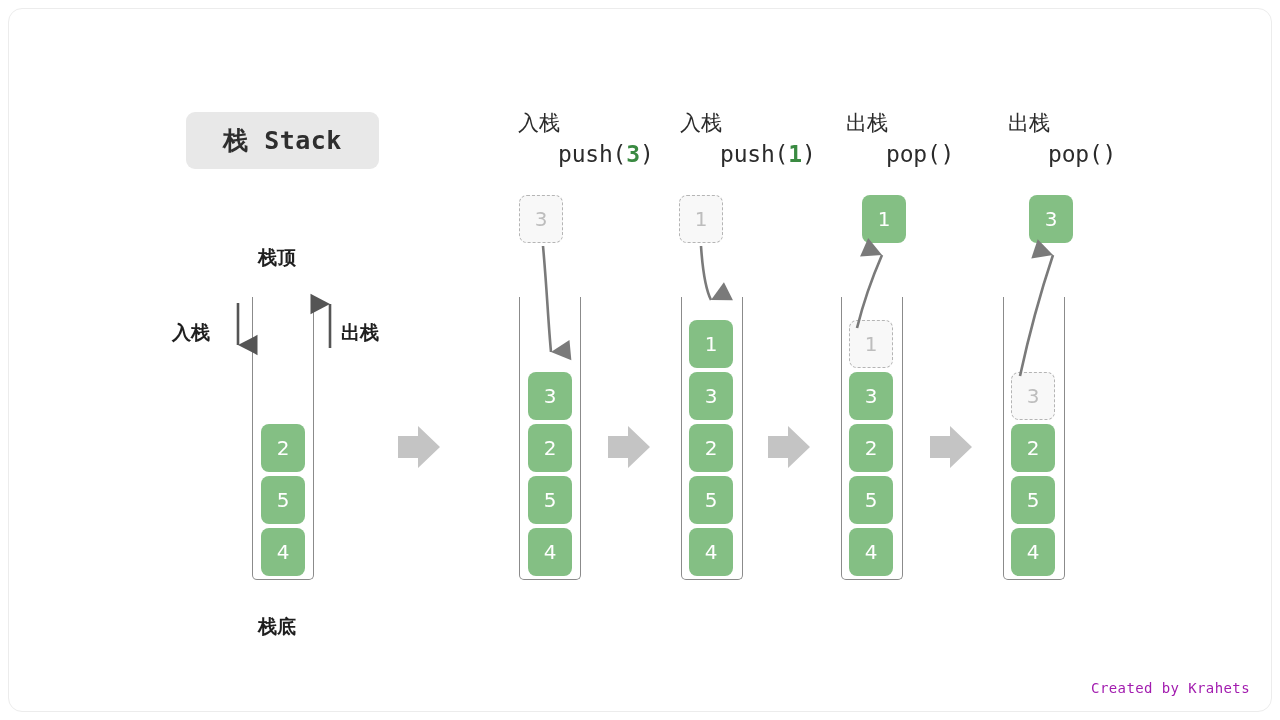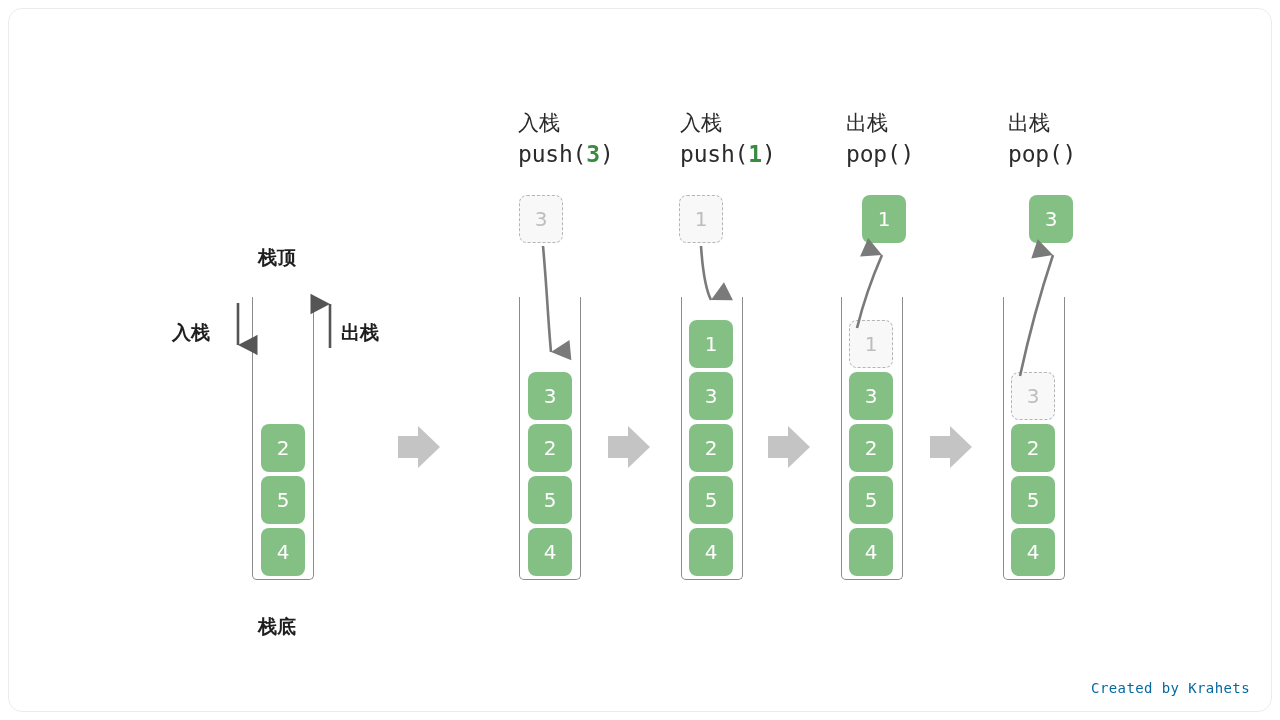--- a/index.html
+++ b/index.html
@@ -71,20 +71,21 @@
     font-family: "DejaVu Sans", "Liberation Sans", sans-serif;
     line-height: 30px;
   }
   .col-head .code {
     display: block;
     font-family: "DejaVu Sans Mono", "Liberation Mono", monospace;
     font-size: 23px;
     line-height: 32px;
     letter-spacing: -0.2px;
     color: #2b2b2b;
+    margin-left: 40px;
   }
   .code .arg {
     color: #3a8a42;
     font-weight: bold;
   }
 
   
   .stack {
     position: absolute;
     box-sizing: border-box;
@@ -118,39 +119,40 @@
     border: 1.6px dashed #b5b5b5;
   }
 
   
   .credit {
     position: absolute;
     right: 30px;
     bottom: 24px;
     font-family: "DejaVu Sans Mono", "Liberation Mono", monospace;
     font-size: 14px;
-    color: #0369a1;
+    color: #a21caf;
     letter-spacing: 0.4px;
   }
 
   svg.overlay {
     position: absolute;
     left: 0;
     top: 0;
     width: 1280px;
     height: 720px;
     pointer-events: none;
   }
 </style>
 </head>
 <body>
 
 <div id="canvas">
   <div class="card"></div>
 
+  <div class="title-badge">栈 Stack</div>
 
   <div class="lbl lbl-cn" style="left:258px; top:245px;">栈顶</div>
   <div class="lbl lbl-cn" style="left:258px; top:614px;">栈底</div>
   <div class="lbl lbl-cn" style="left:172px; top:320px;">入栈</div>
   <div class="lbl lbl-cn" style="left:341px; top:320px;">出栈</div>
 
   <div class="stack" style="left:252px; top:297px; width:62px; height:283px;"></div>
   <div class="cell solid" style="left:261px; top:424px;">2</div>
   <div class="cell solid" style="left:261px; top:476px;">5</div>
   <div class="cell solid" style="left:261px; top:528px;">4</div>

